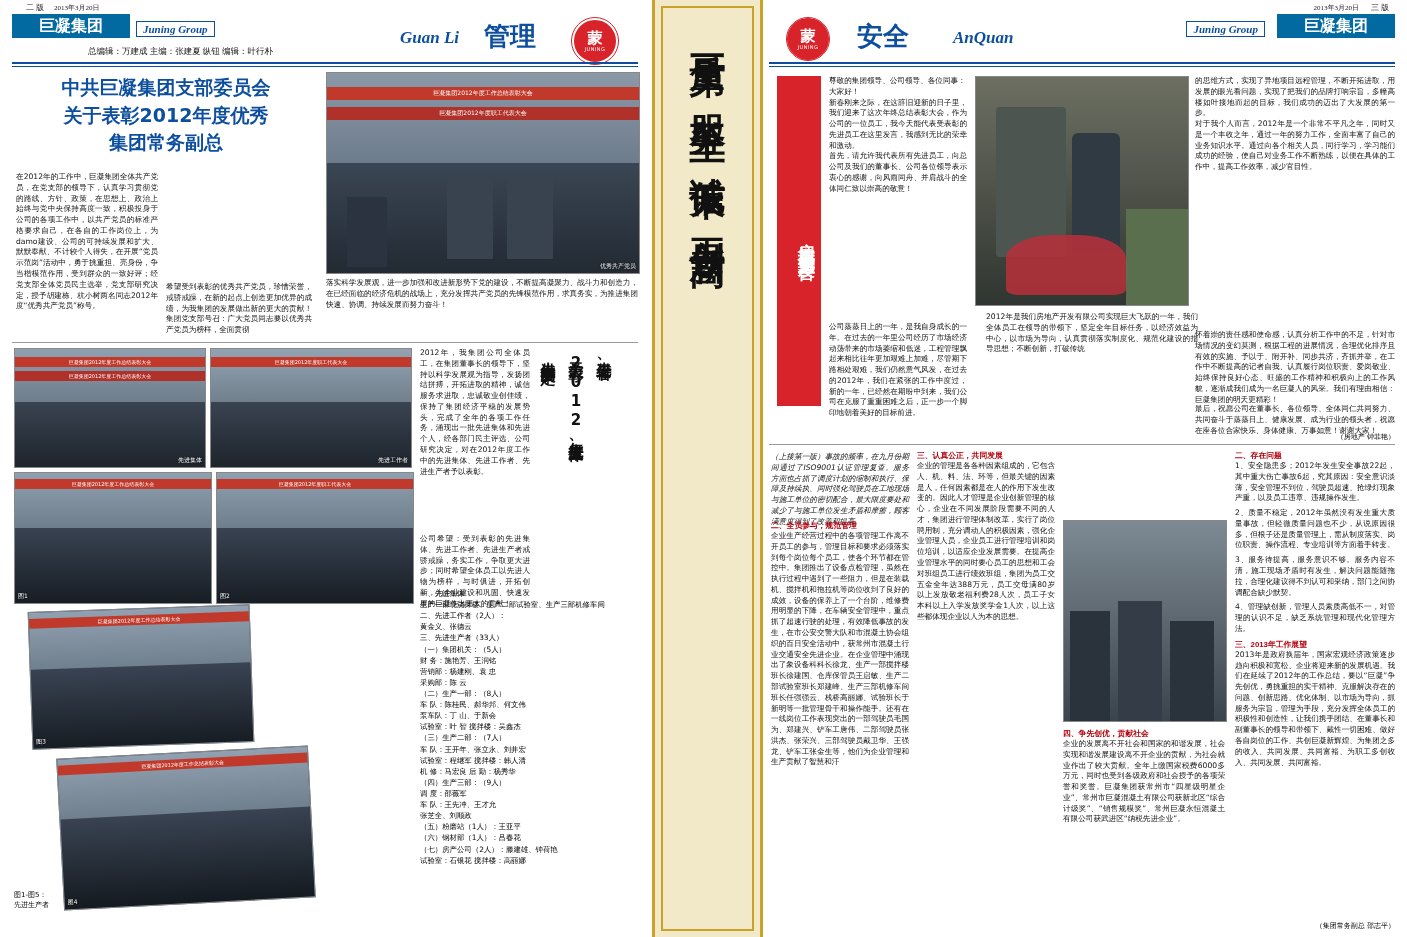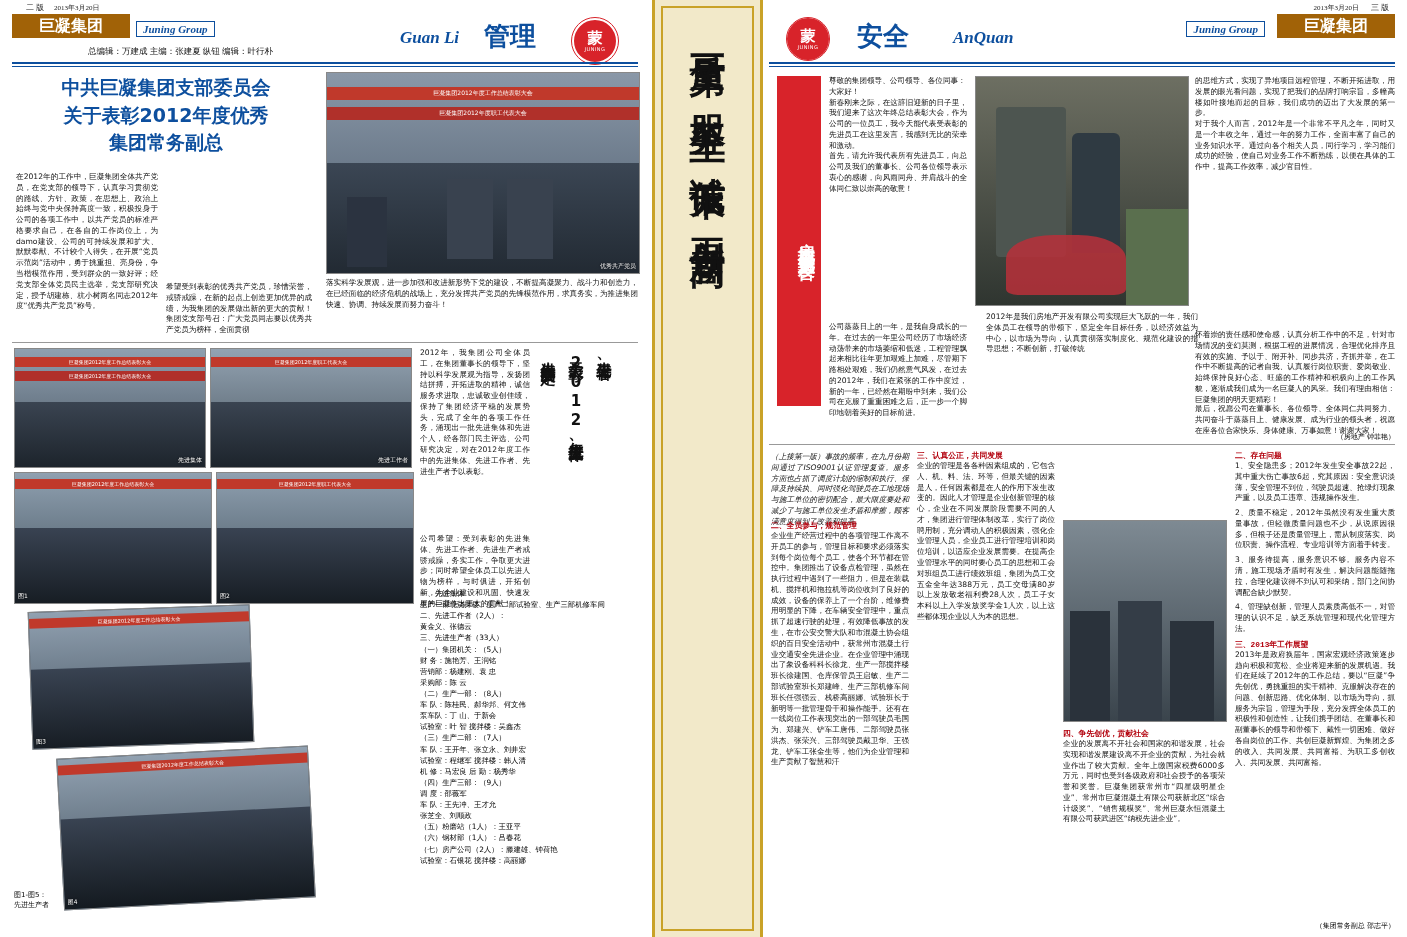--- a/index.html
+++ b/index.html
@@ -11,21 +11,21 @@
     position:relative;
   }
   .page{position:absolute;top:0;left:0;width:1407px;height:937px;}
 
   
   .left{position:absolute;left:0;top:0;width:650px;height:937px;border-right:0px;}
   .right{position:absolute;left:757px;top:0;width:650px;height:937px;}
 
   .topbar{position:absolute;top:2px;height:14px;font-size:8px;color:#222;}
   .masthead-box{
-    position:absolute;background:#a16207;color:#fff;font-weight:bold;
+    position:absolute;background:#0369a1;color:#fff;font-weight:bold;
     font-family:"DejaVu Sans", sans-serif;display:flex;align-items:center;justify-content:center;
   }
   .rule{position:absolute;background:#0d4f9e;}
   .thinrule{position:absolute;background:#000;}
 
   .edname{position:absolute;font-size:8.5px;color:#111;}
 
   .guanli{position:absolute;font-style:italic;font-weight:bold;color:#0d4f9e;font-family:"Liberation Serif",serif;}
   .bigcat{position:absolute;color:#0d4f9e;font-weight:bold;font-family:"DejaVu Sans",sans-serif;}
 
@@ -80,21 +80,21 @@
 
   
   .redbox{
     position:absolute;background:#d8232a;color:#fff;
     writing-mode:vertical-rl;text-orientation:upright;
     font-family:"DejaVu Sans",sans-serif;font-weight:bold;font-size:17px;
     line-height:1.25;letter-spacing:2px;padding:8px 4px;box-sizing:border-box;
     display:flex;align-items:flex-start;justify-content:center;
   }
 
-  .sec-head{font-weight:bold;color:#b3000c;font-family:Liberation Mono, monospace;}
+  .sec-head{font-weight:bold;color:#b3000c;font-family:Liberation Sans, sans-serif;}
   .vtitle{
     position:absolute;writing-mode:vertical-rl;text-orientation:upright;
     font-family:"DejaVu Sans",sans-serif;font-weight:bold;color:#111;
   }
   .sign{position:absolute;font-size:7px;font-family:"DejaVu Sans",sans-serif;text-align:right;}
 </style>
 </head>
 <body>
 
 <div class="page">

